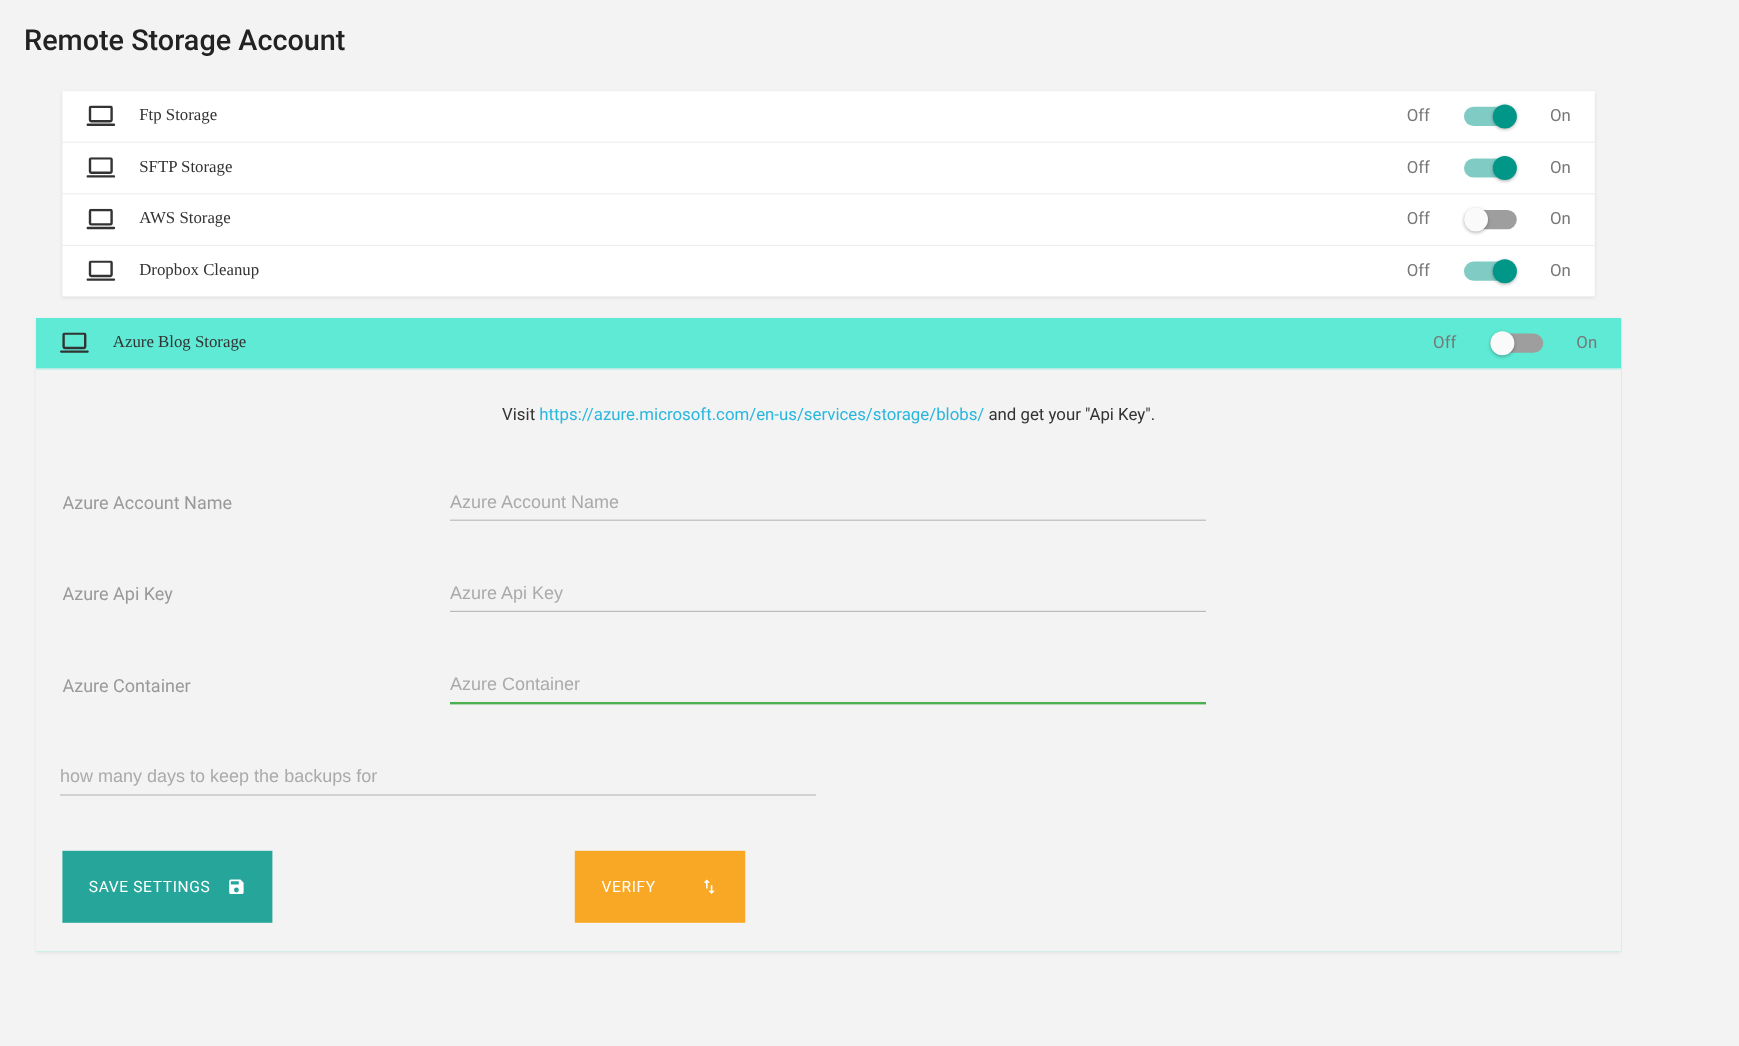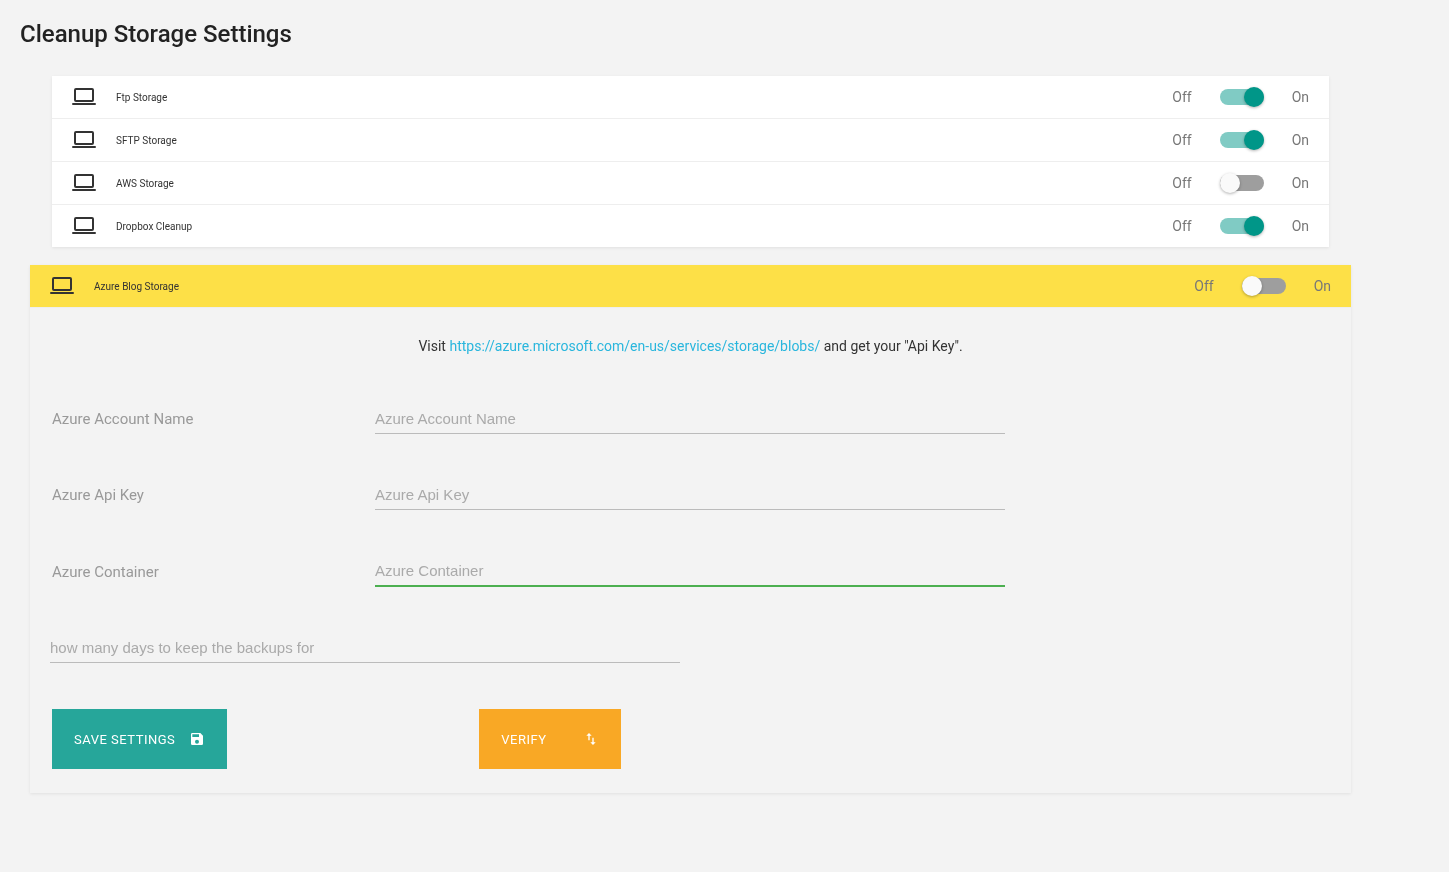--- a/index.html
+++ b/index.html
@@ -37,22 +37,23 @@
     border-bottom: none;
   }
   .storage-icon {
     width: 24px;
     height: 18px;
     margin-right: 20px;
     flex-shrink: 0;
   }
   .storage-label {
     flex: 1;
-    font-size: 10px;
+    font-size: 14px;
     color: #333;
+    font-family: Liberation Serif, serif;
   }
   .toggle-group {
     display: flex;
     align-items: flex-end;
     gap: 28px;
     font-size: 14px;
     color: #777;
   }
   .toggle {
     position: relative;
@@ -82,21 +83,21 @@
   }
   .toggle.off .knob {
     background: #fafafa;
     left: 0;
   }
 
   .expanded-panel {
     margin-left: 10px;
     margin-right: 78px;
     margin-top: 18px;
-    background: #fde047;
+    background: #5eead4;
     box-shadow: 0 1px 3px rgba(0,0,0,0.08);
   }
   .expanded-header {
     display: flex;
     align-items: center;
     padding: 12px 20px;
     border-bottom: 1px solid #eee;
   }
   .expanded-body {
     background: #f3f3f3;
@@ -169,21 +170,21 @@
     gap: 36px;
   }
   .btn-icon {
     width: 16px;
     height: 16px;
   }
 </style>
 </head>
 <body>
 
-<h1 class="page-title">Cleanup Storage Settings</h1>
+<h1 class="page-title">Remote Storage Account</h1>
 
 <div class="storage-list" id="storage-list">
     <div class="storage-row">
     <span class="storage-icon">
       <svg viewBox="0 0 24 18" width="24" height="18">
           <rect x="3" y="1" width="18" height="12" rx="1" fill="none" stroke="#333" stroke-width="2"></rect>
           <rect x="0" y="15" width="24" height="2" rx="1" fill="#333"></rect>
         </svg>
     </span>
     <span class="storage-label">Ftp Storage</span>

